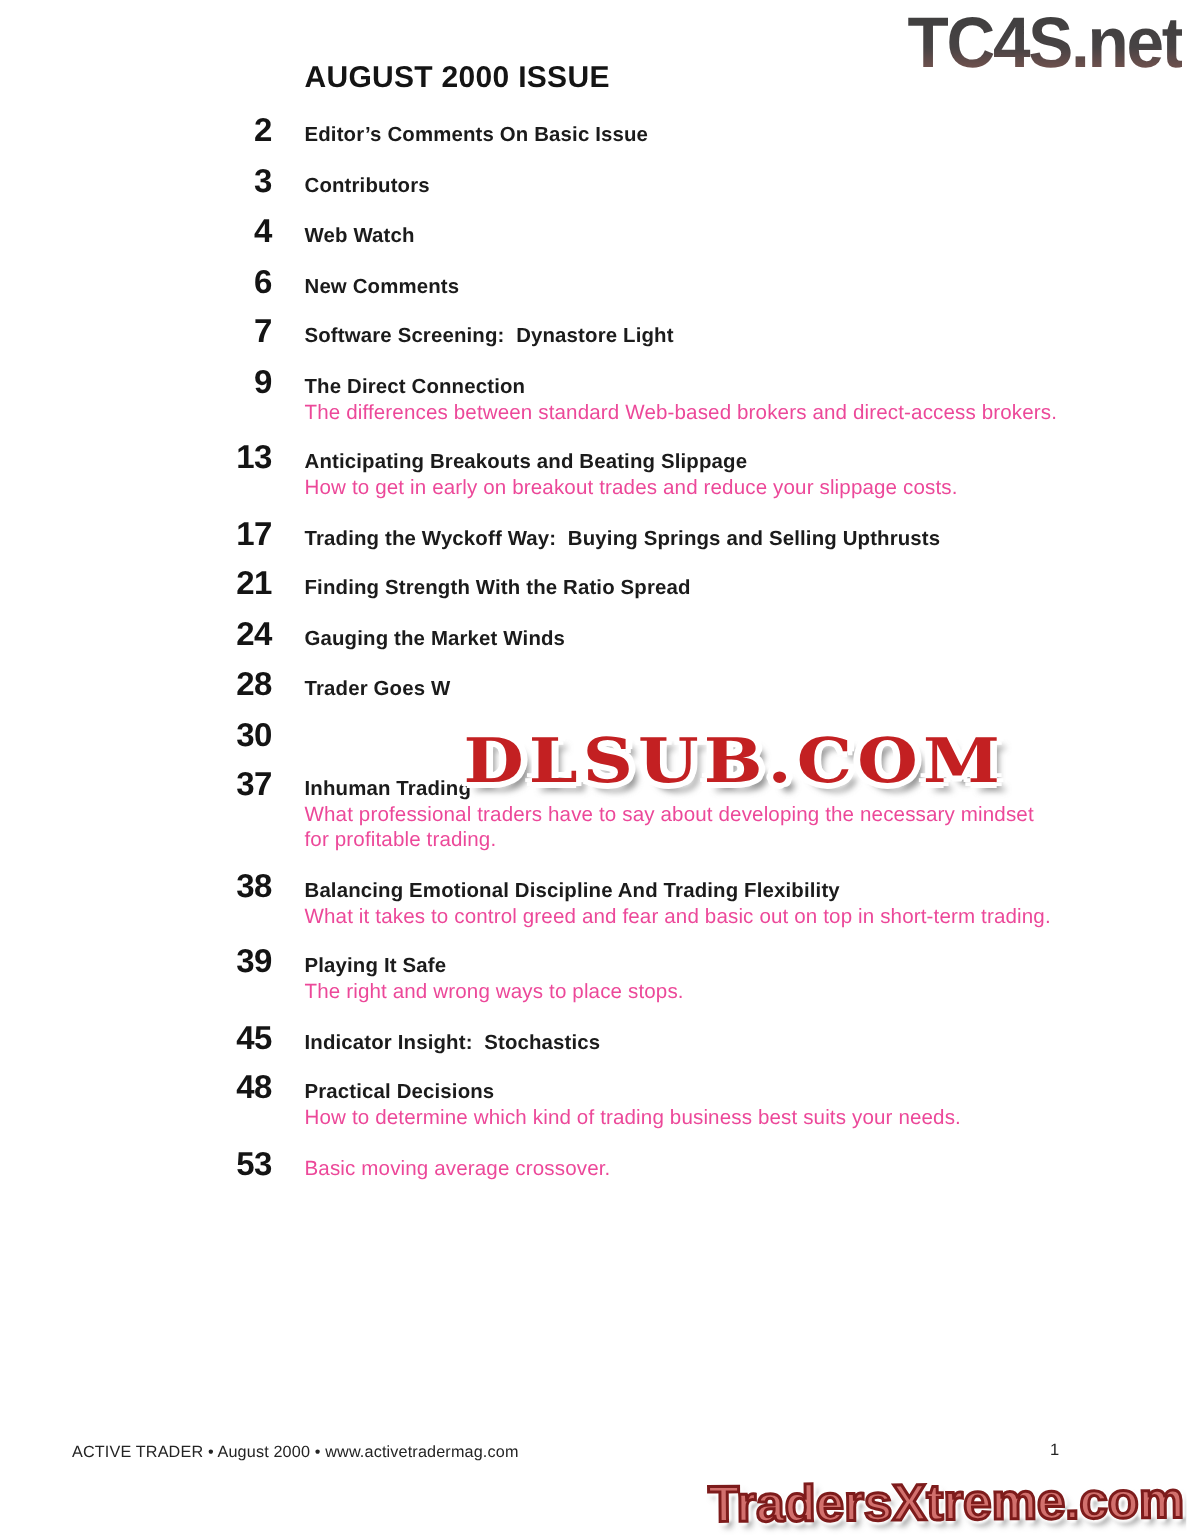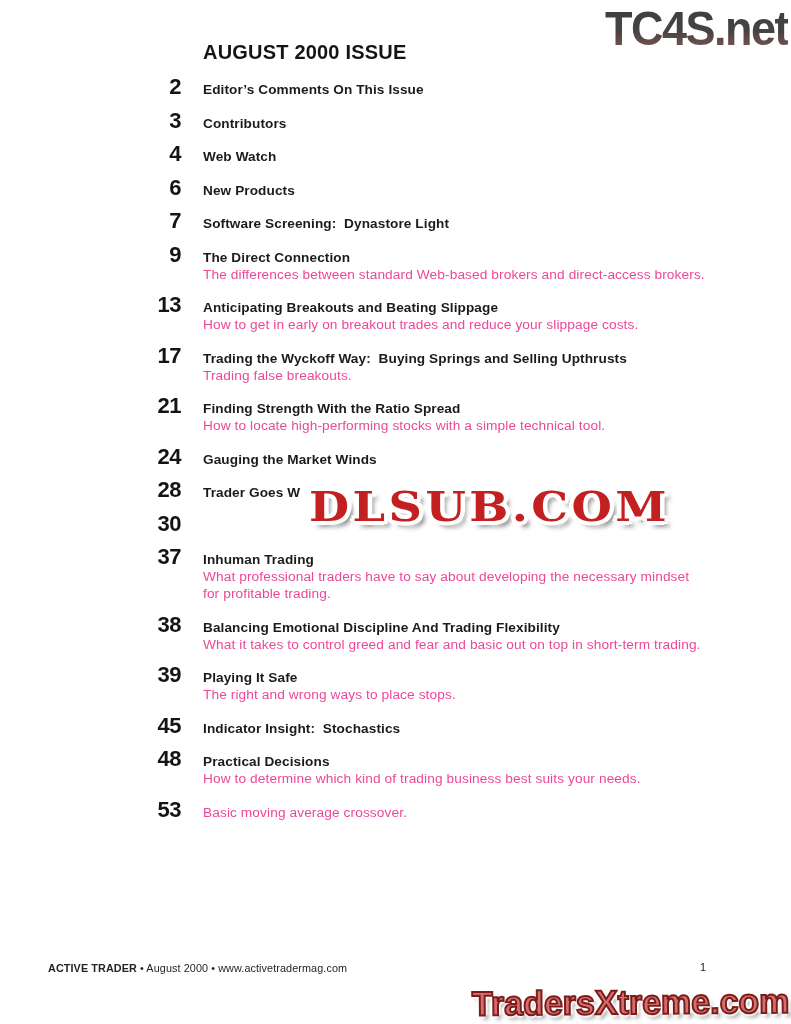--- a/index.html
+++ b/index.html
@@ -114,21 +114,21 @@
   
   .footer-line {
     position: absolute;
     left: 48px;
     top: 962px;
     font-size: 10.8px;
     line-height: 13px;
     color: #242424;
     letter-spacing: 0.1px;
   }
-  .footer-brand { font-weight: bold; margin-top: 32px; }
+  .footer-brand { font-weight: normal; margin-top: 32px; }
   .folio {
     position: absolute;
     left: 700px;
     top: 961px;
     font-size: 11px;
     color: #242424;
   }
 </style>
 </head>
 <body>
@@ -136,21 +136,21 @@
 <div class="page">
 
   <div class="tc4s-logo">TC4S.net</div>
 
   <div class="toc">
     <h1 class="issue-title">AUGUST 2000 ISSUE</h1>
     <div>
     <div class="toc-row">
       <div class="toc-num">2</div>
       <div class="toc-text">
-        <div class="toc-title">Editor’s Comments On This Issue</div>
+        <div class="toc-title">Editor’s Comments On Basic Issue</div>
 
       </div>
     </div>
 
     <div class="toc-row">
       <div class="toc-num">3</div>
       <div class="toc-text">
         <div class="toc-title">Contributors</div>
 
       </div>
@@ -160,21 +160,21 @@
       <div class="toc-num">4</div>
       <div class="toc-text">
         <div class="toc-title">Web Watch</div>
 
       </div>
     </div>
 
     <div class="toc-row">
       <div class="toc-num">6</div>
       <div class="toc-text">
-        <div class="toc-title">New Products</div>
+        <div class="toc-title">New Comments</div>
 
       </div>
     </div>
 
     <div class="toc-row">
       <div class="toc-num">7</div>
       <div class="toc-text">
         <div class="toc-title">Software Screening:&nbsp; Dynastore Light</div>
 
       </div>
@@ -193,29 +193,27 @@
       <div class="toc-text">
         <div class="toc-title">Anticipating Breakouts and Beating Slippage</div>
         <div class="toc-desc">How to get in early on breakout trades and reduce your slippage costs.</div>
       </div>
     </div>
 
     <div class="toc-row">
       <div class="toc-num">17</div>
       <div class="toc-text">
         <div class="toc-title">Trading the Wyckoff Way:&nbsp; Buying Springs and Selling Upthrusts</div>
-        <div class="toc-desc">Trading false breakouts.</div>
       </div>
     </div>
 
     <div class="toc-row">
       <div class="toc-num">21</div>
       <div class="toc-text">
         <div class="toc-title">Finding Strength With the Ratio Spread</div>
-        <div class="toc-desc">How to locate high-performing stocks with a simple technical tool.</div>
       </div>
     </div>
 
     <div class="toc-row">
       <div class="toc-num">24</div>
       <div class="toc-text">
         <div class="toc-title">Gauging the Market Winds</div>
       </div>
     </div>
 

